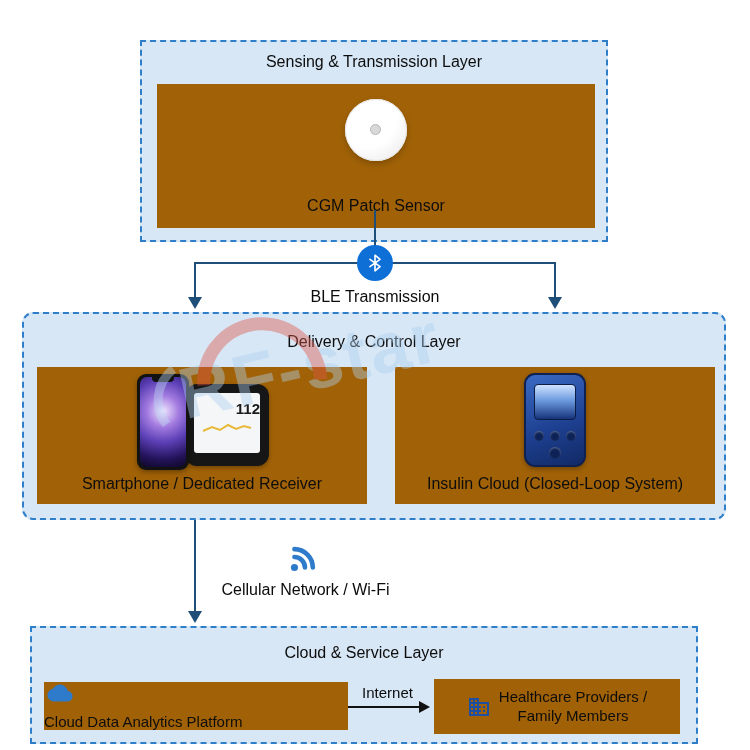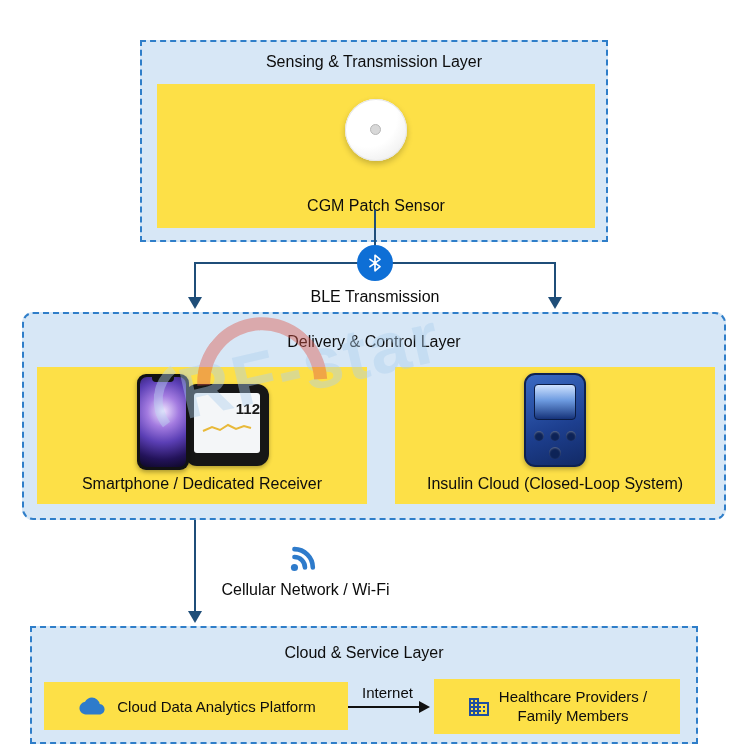--- a/index.html
+++ b/index.html
@@ -12,21 +12,21 @@
   .layer { position:absolute; background:#d7e7f6; border:2px dashed #2f7ec9; box-sizing:border-box; }
   .sensing-layer  { left:140px; top:8px;   width:468px; height:202px;margin-top:32px; }
   .delivery-layer { left:22px;  top:312px; width:704px; height:208px;border-radius:11px; }
   .cloud-layer    { left:30px;  top:626px; width:668px; height:118px; }
 
   .layer-title { position:absolute; left:0; width:100%; text-align:center; font-size:16px; color:#0d0d0d; }
   .sensing-layer  .layer-title { top:11px; }
   .delivery-layer .layer-title { top:19px; }
   .cloud-layer    .layer-title { top:16px; }
 
-  .white-box { position:absolute; background:#fde047; box-sizing:border-box; }
+  .white-box { position:absolute; background:#a16207; box-sizing:border-box; }
 
   
   .sensor-box { left:15px; top:42px; width:438px; height:144px; }
   .sensor {
     position:absolute; left:50%; top:15px; margin-left:-31px; width:62px; height:62px; border-radius:50%;
     background:radial-gradient(circle at 36% 30%, #ffffff 50%, #f1f1f1 78%, #dcdcdc 100%);
     box-shadow:0 3px 6px rgba(0,0,0,0.22), inset 0 0 0 1px #e6e6e6;
   }
   .sensor-dot {
     position:absolute; left:50%; top:50%; width:11px; height:11px; margin:-6px 0 0 -6px;
@@ -100,21 +100,21 @@
   }
   .pump-btns { position:absolute; left:0; right:0; top:56px; display:flex; justify-content:center; gap:6px; }
   .pump-btns i {
     width:10px; height:10px; border-radius:50%; background:#0d2357;
     box-shadow:inset 0 1px 2px rgba(255,255,255,0.35);
   }
   .pump-btn-single { position:absolute; left:50%; top:72px; width:12px; height:12px; margin-left:-6px;
     border-radius:50%; background:#0d2357; box-shadow:inset 0 1px 2px rgba(255,255,255,0.35); }
 
   
-  .analytics-card  { left:12px;  top:54px; width:304px; height:48px; display:flex; align-items:center; justify-content:center; gap:9px; }
+  .analytics-card  { left:12px;  top:54px; width:304px; height:48px; display:flex; justify-content:center; gap:9px;flex-direction:column; }
   .healthcare-card { left:402px; top:51px; width:246px; height:55px; display:flex; align-items:center; justify-content:center; gap:8px; }
   .card-label { font-size:15px; color:#0d0d0d; }
   .card-label .ln { display:block; text-align:center; line-height:1.25; }
 
   .internet-label { left:345px; top:684px; width:85px; font-size:15px; }
   .internet-line  { left:348px; top:706px; width:72px; height:2px; background:#111; position:absolute; }
   .internet-arrowhead {
     position:absolute; left:419px; top:701px; width:0; height:0;
     border-top:6px solid transparent; border-bottom:6px solid transparent; border-left:11px solid #111;
   }

